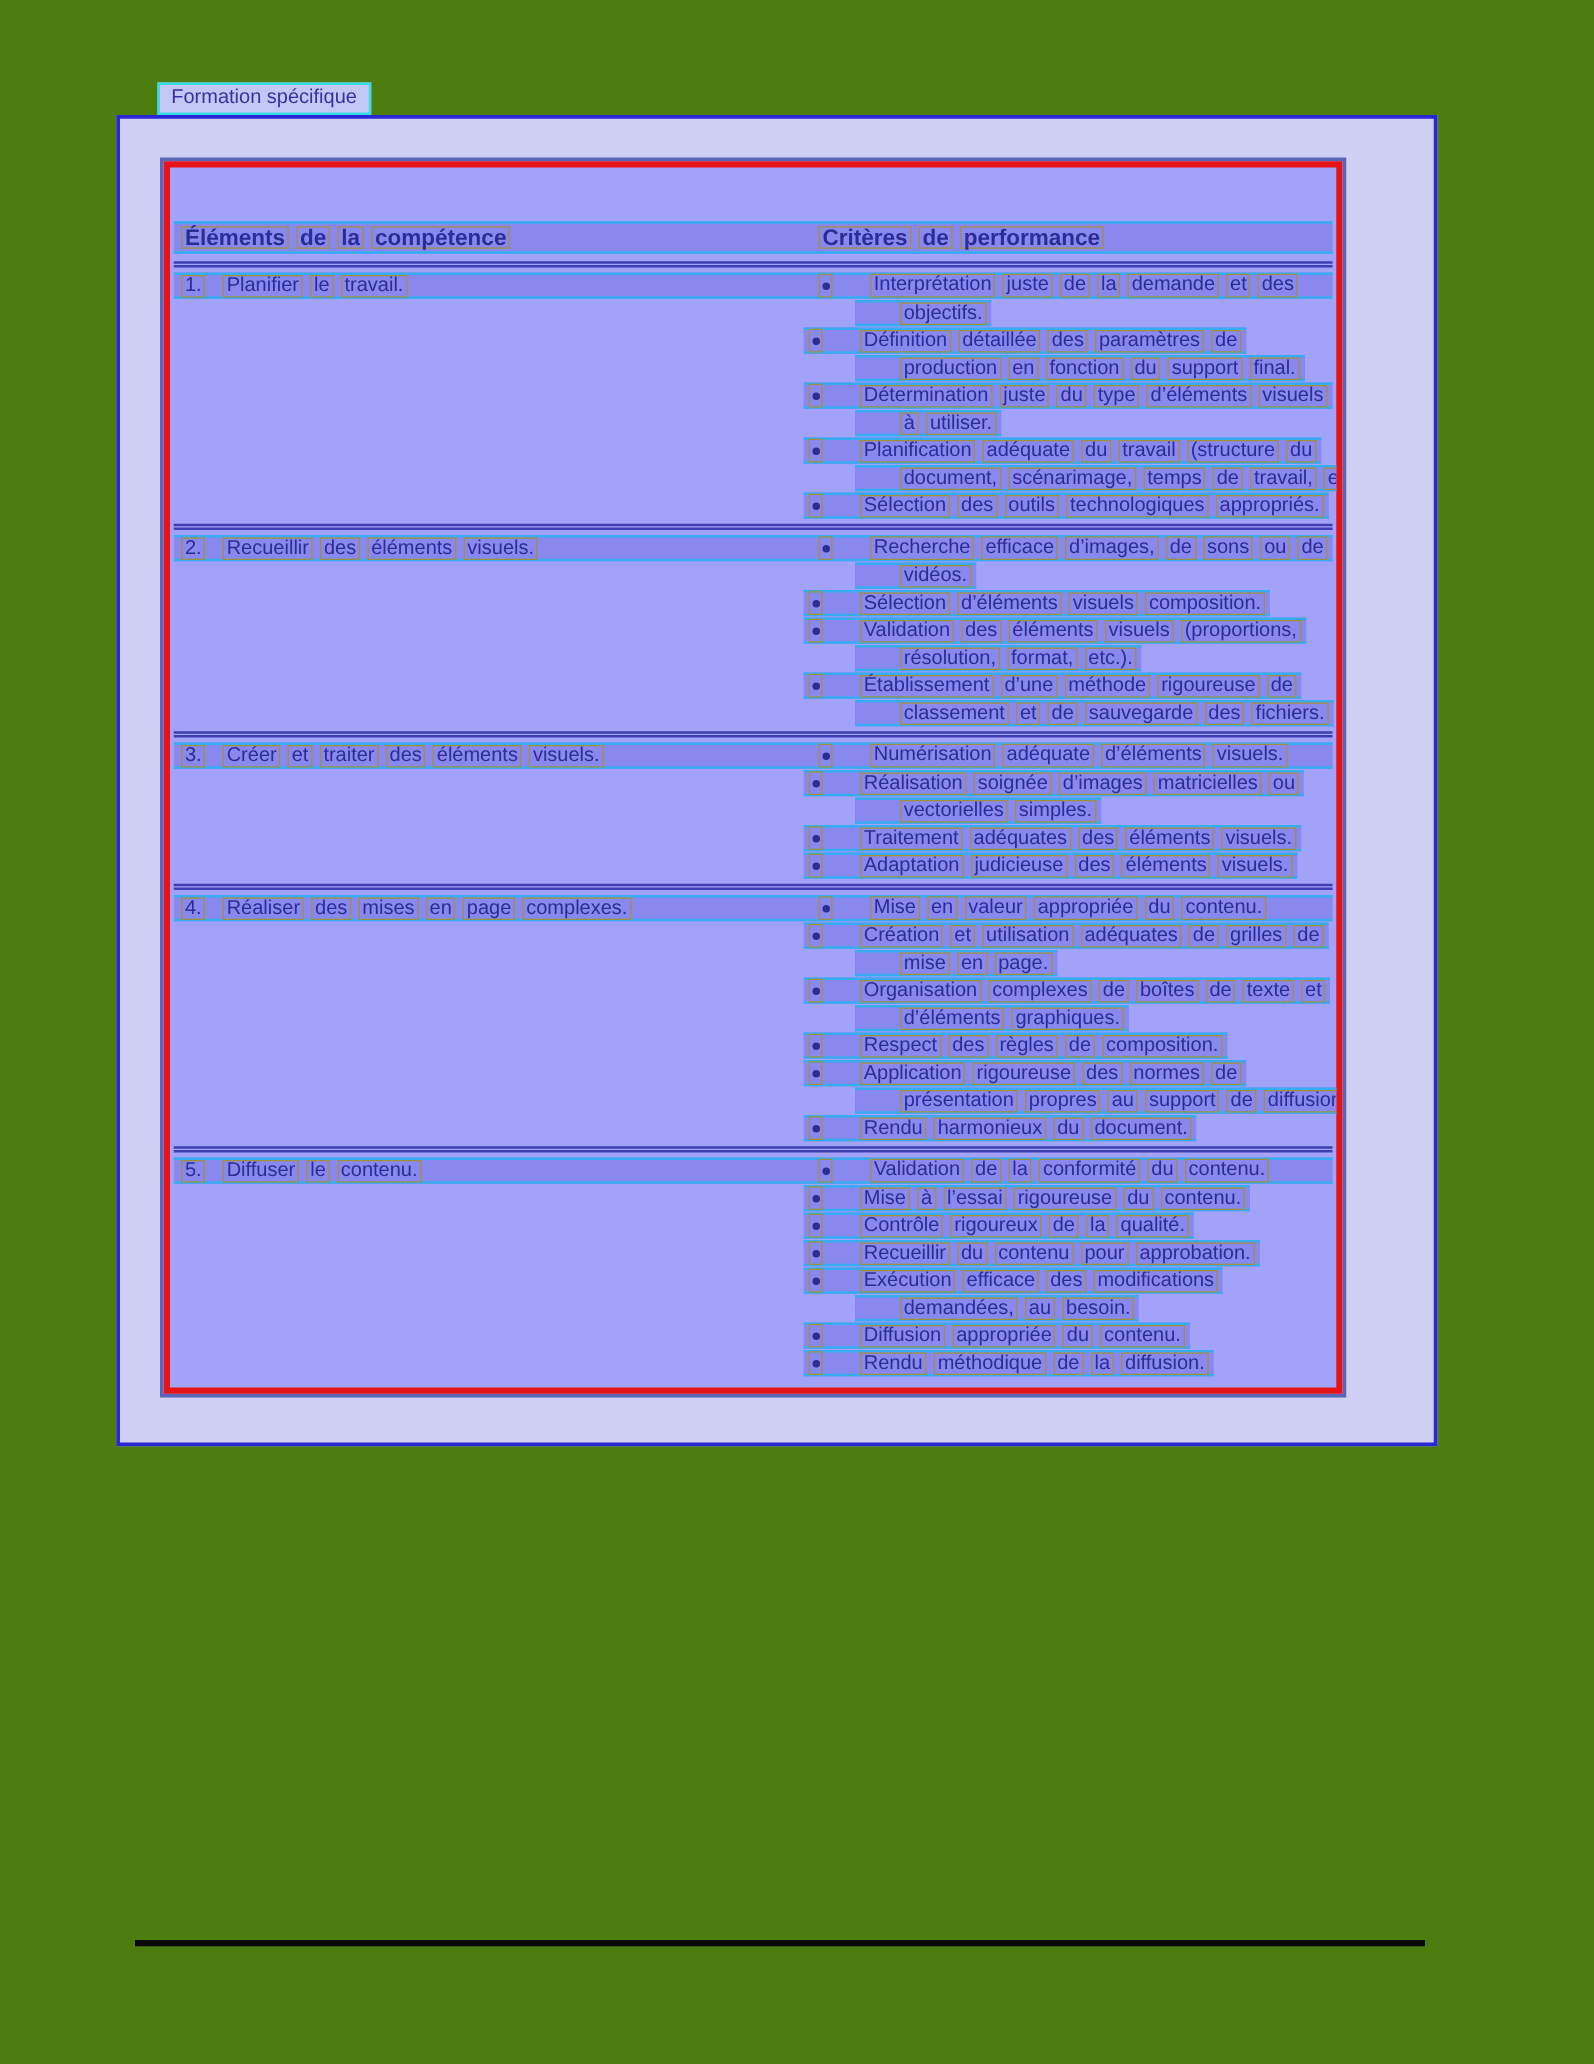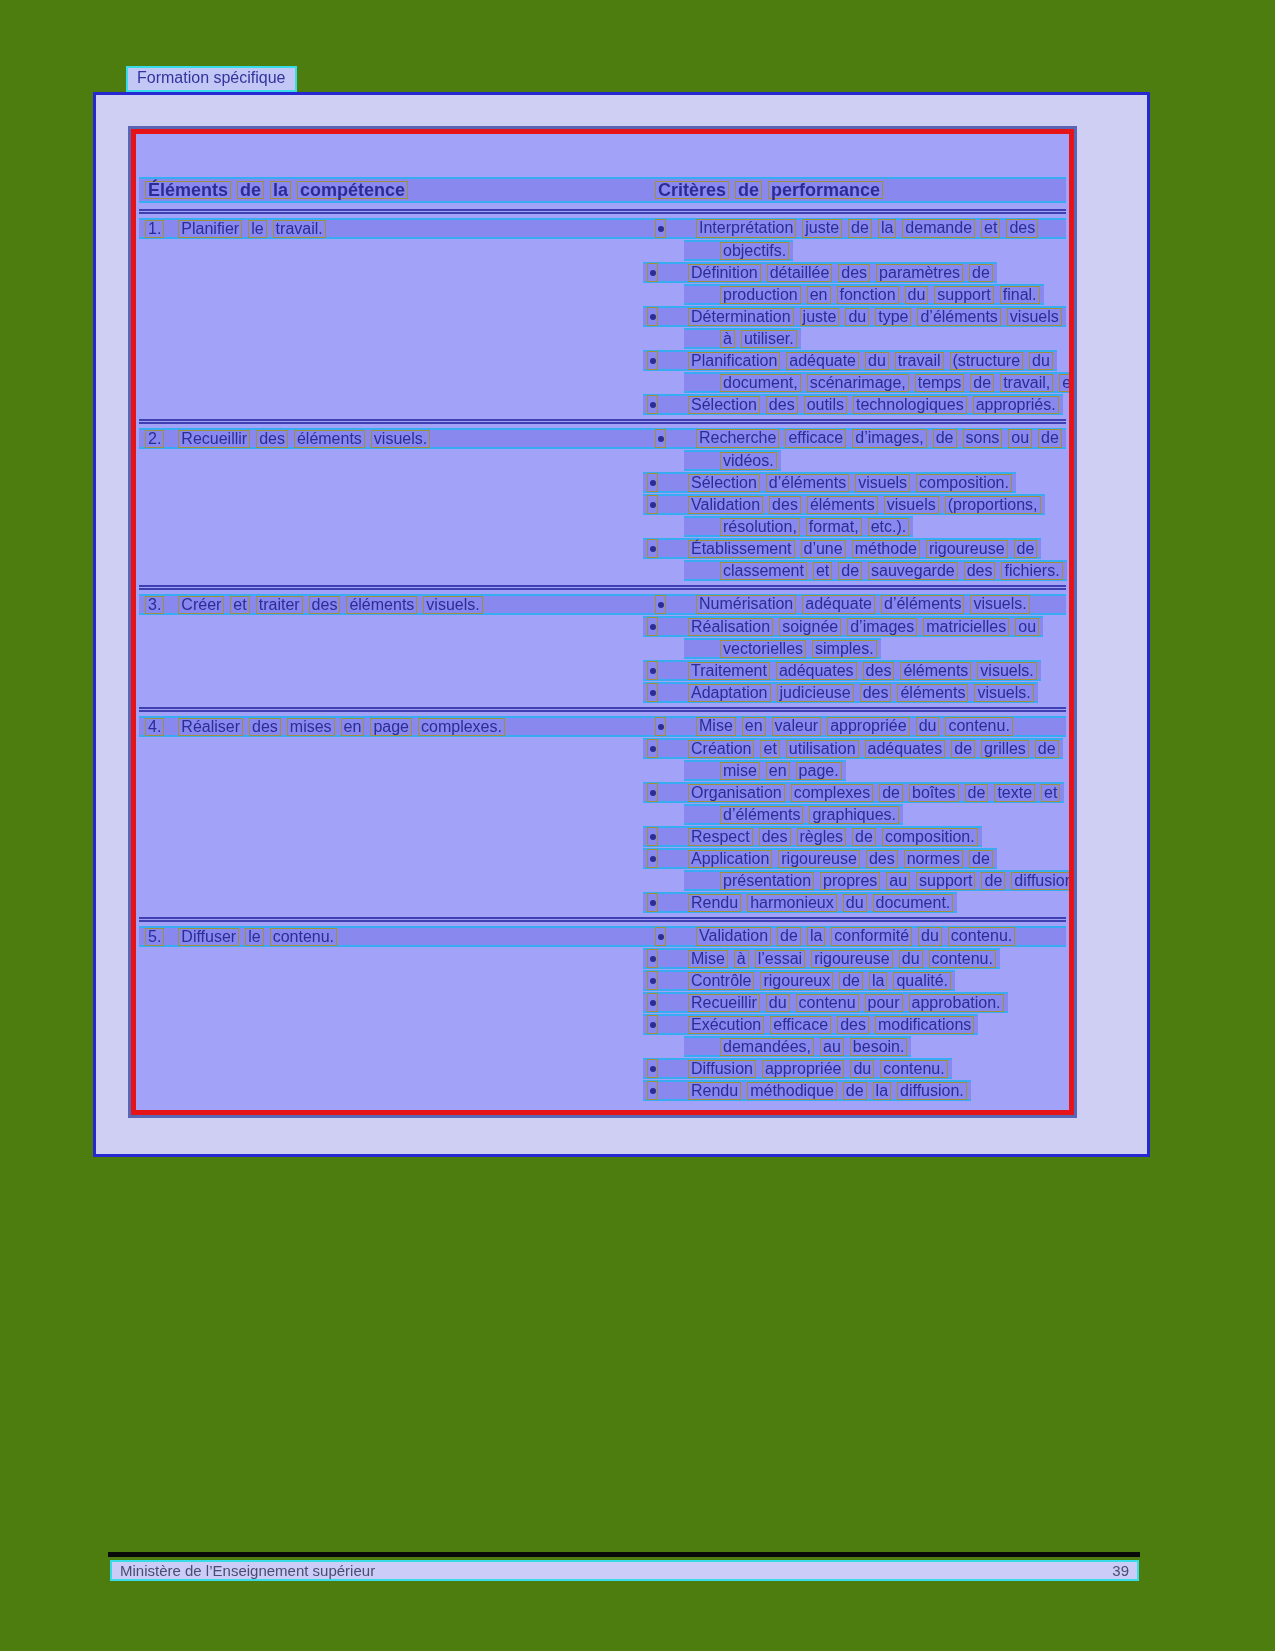--- a/index.html
+++ b/index.html
@@ -502,18 +502,14 @@
                   <span class="w">diffusion.</span>
                 </div>
               </div>
             </div>
           </div>
       </div>
     </div>
   </div>
 
   <div class="footer-rule"></div>
-  <div class="footer-bar">
-    <span>Ministère de l’Enseignement supérieur</span>
-    <span>39</span>
-  </div>
 
 </div>
 
 </body></html>

